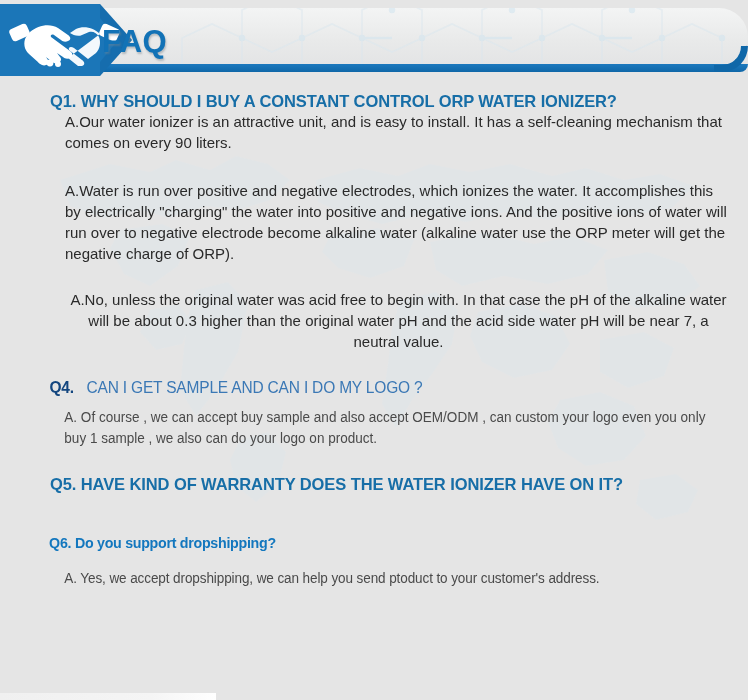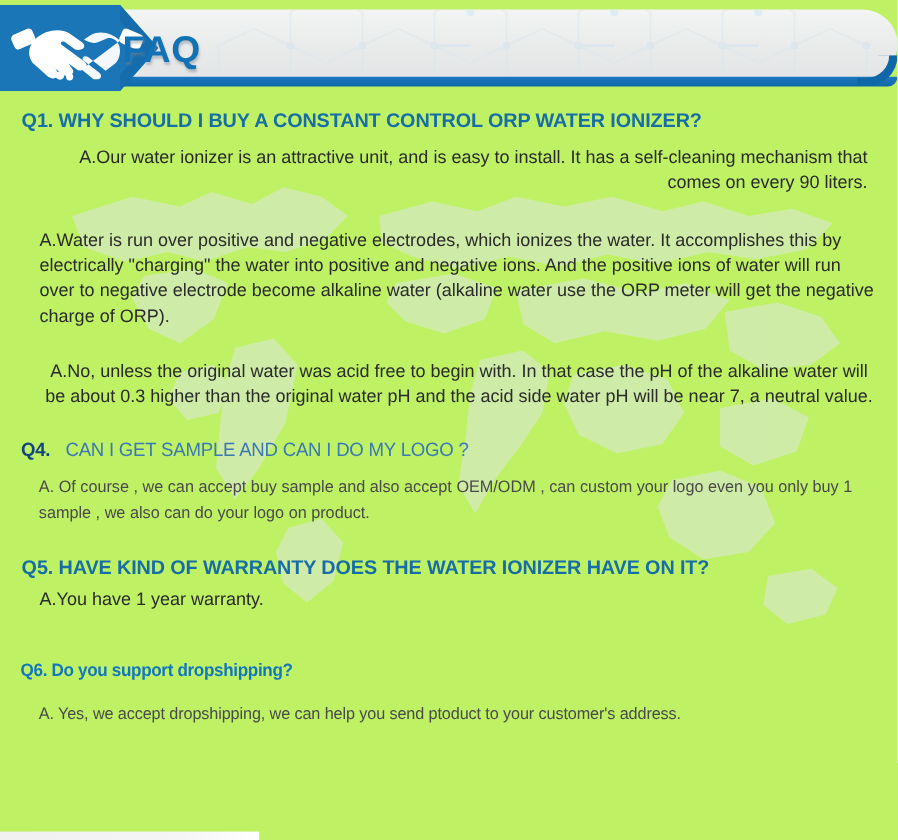--- a/index.html
+++ b/index.html
@@ -15,21 +15,21 @@
     overflow: hidden;
     position: relative;
   }
 
   
   #page {
     position: relative;
     width: 748px;
     height: 700px;
     overflow: hidden;
-    background: #bef264;
+    background: #e5e5e5;
   }
   .watermark {
     position: absolute;
     left: 0;
     top: 60px;
     width: 748px;
     height: 600px;
     opacity: 0.5;
     pointer-events: none;
     z-index: 0;
@@ -105,41 +105,42 @@
   
   .content {
     position: absolute;
     left: 0;
     top: 92px;
     width: 748px;
     z-index: 1;
   }
   .qa {
     position: relative;
+    padding-left: 32px;
   }
   .q {
     color: #176ea7;
     font-weight: bold;
     font-size: 16.5px;
     letter-spacing: -0.1px;
     padding-left: 18px;
     font-family: "Liberation Sans", sans-serif;
   }
   .a {
     color: #2a2a2a;
     font-size: 15px;
     line-height: 1.42;
     padding-left: 33px;
     padding-right: 16px;
     font-family: "Liberation Sans", sans-serif;
   }
 
   
   #qa1 { margin-top: 0; }
-  #qa1 .a { margin-top: 10px; max-width: 690px; text-align: right; }
+  #qa1 .a { max-width: 690px; }
   
   #qa2 { margin-top: 26px; }
   #qa2 .a { margin-top: 6px; max-width: 712px; }
   
   #qa3 { margin-top: 24px; }
   #qa3 .a { margin-top: 6px; max-width: 700px; text-align: center; }
 
   
   #qa4 { margin-top: 26px; }
   #qa4 .q {
@@ -298,21 +299,20 @@
       <div class="a">A.No, unless the original water was acid free to begin with. In that case the pH of the alkaline water will be about 0.3 higher than the original water pH and the acid side water pH will be near 7, a neutral value.</div>
     </div>
 
     <div class="qa" id="qa4">
       <div class="q"><span class="qnum">Q4.</span><span>CAN I GET SAMPLE AND CAN I DO MY LOGO ?</span></div>
       <div class="a">A. Of course , we can accept buy sample and also accept OEM/ODM , can custom your logo even you only buy 1 sample , we also can do your logo on product.</div>
     </div>
 
     <div class="qa" id="qa5">
       <div class="q">Q5.  HAVE KIND OF WARRANTY DOES THE WATER IONIZER HAVE ON IT?</div>
-      <div class="a">A.You have 1 year warranty.</div>
     </div>
 
     <div class="qa" id="qa6">
       <div class="q">Q6. Do you support dropshipping?</div>
       <div class="a">A. Yes, we accept dropshipping, we can help you send ptoduct to your customer's address.</div>
     </div>
 
   </div>
 
   <div class="bottom-strip"></div>

